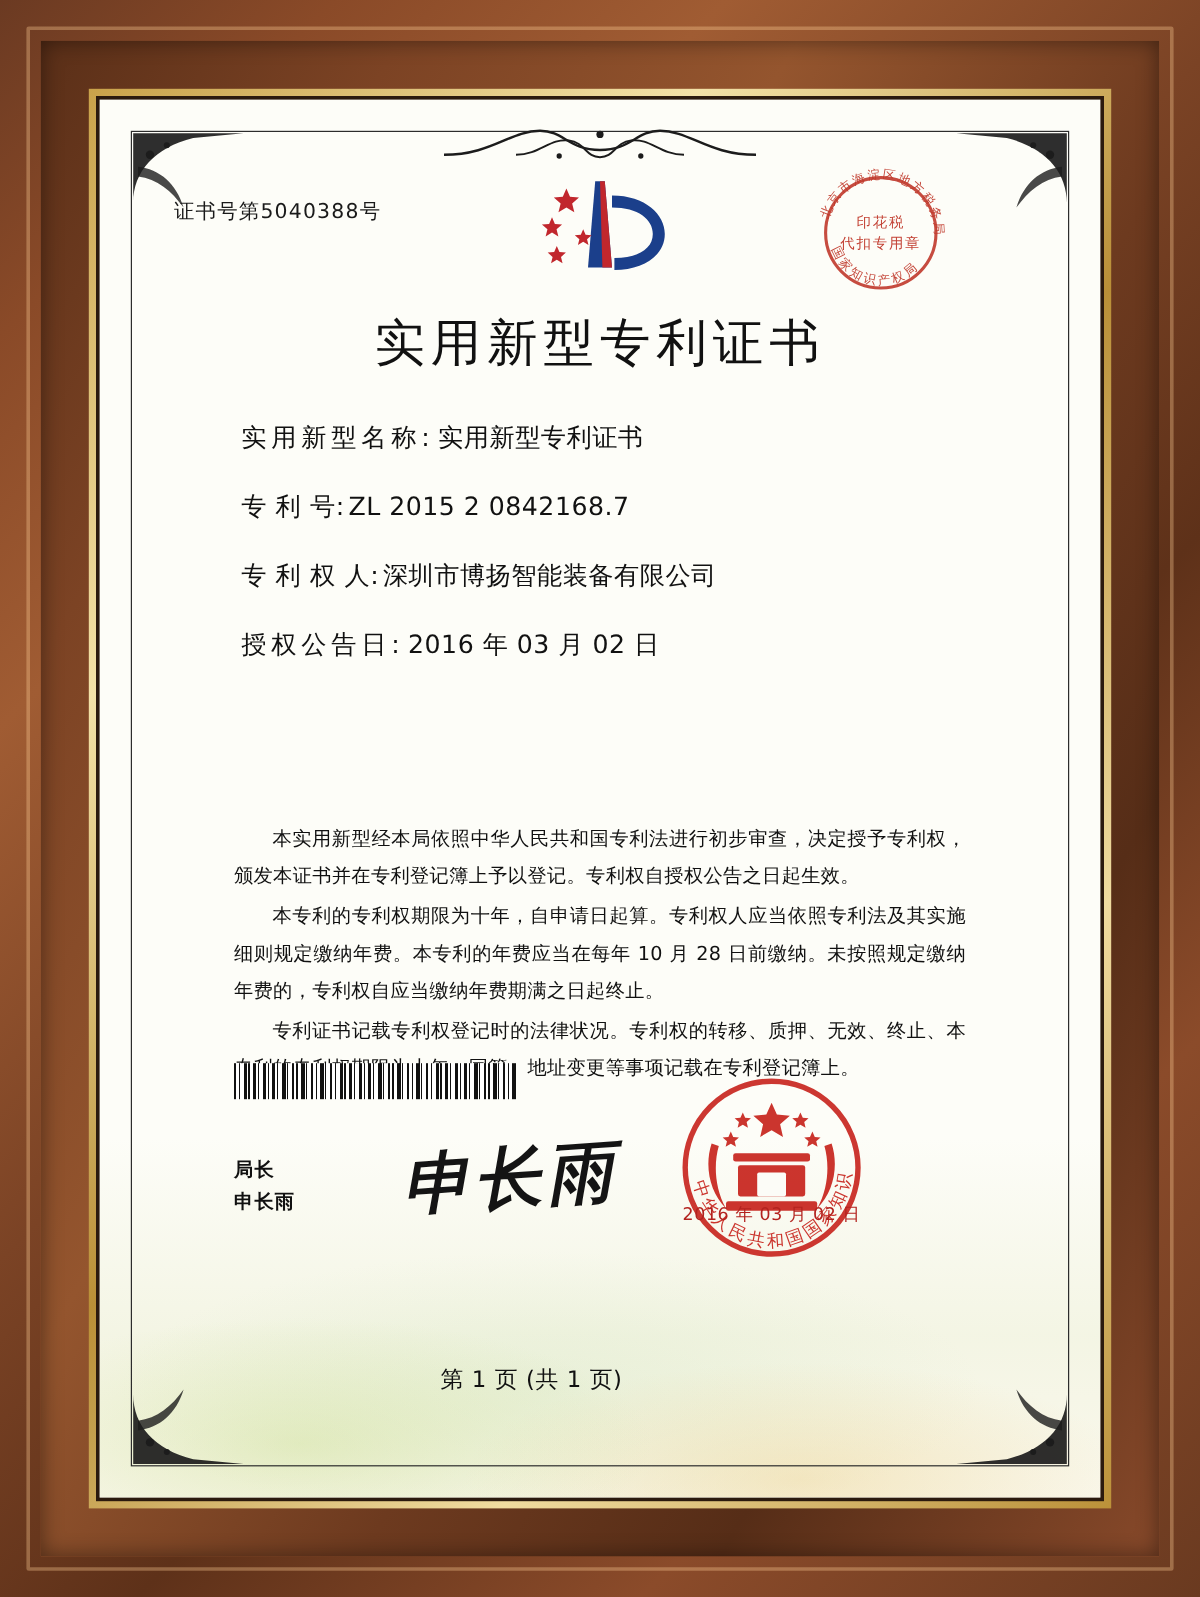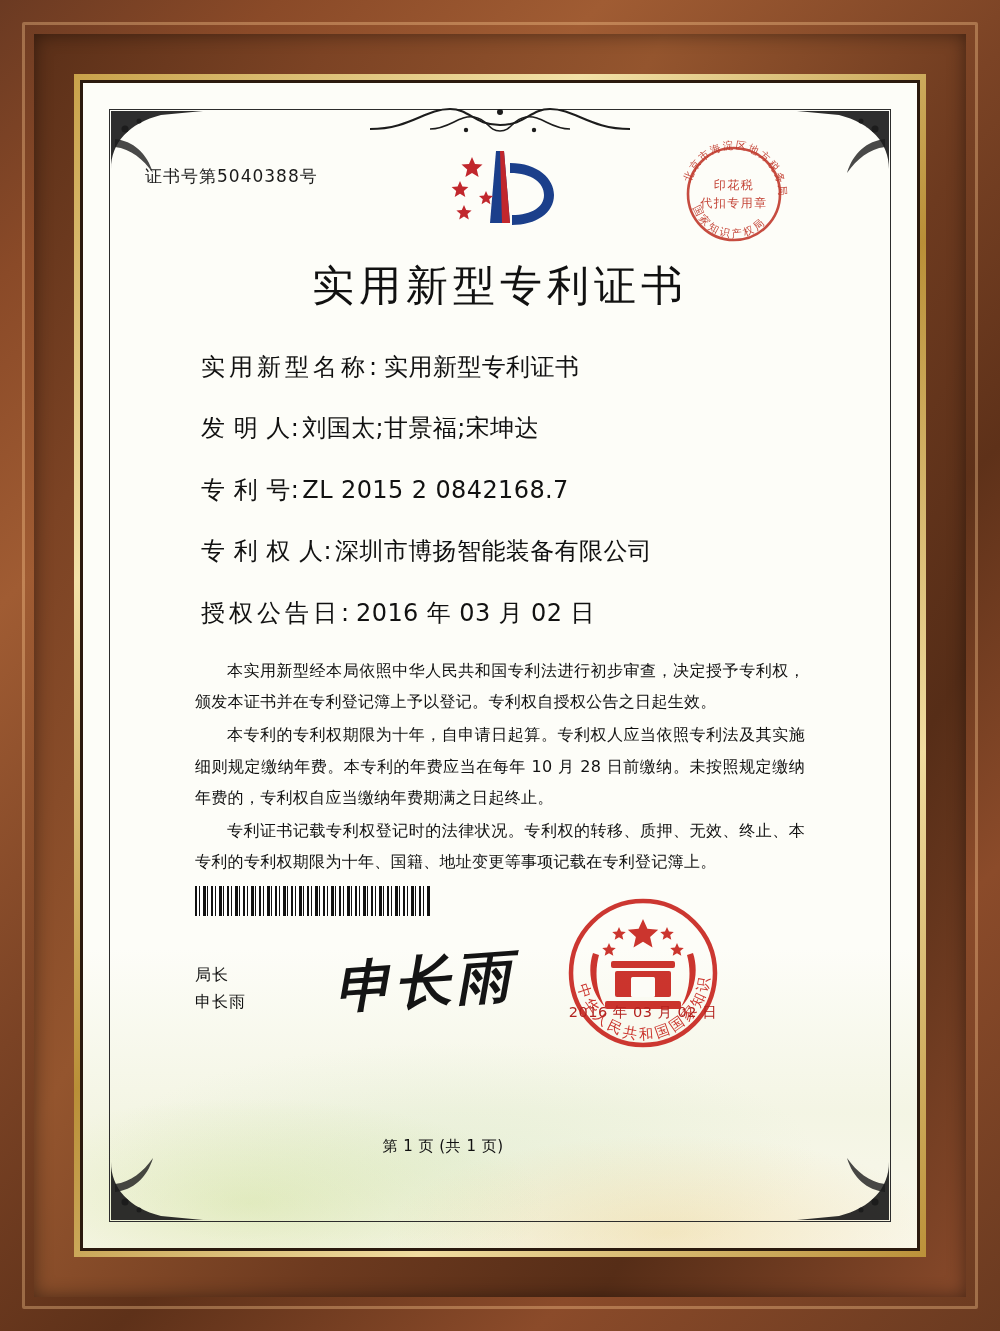--- a/index.html
+++ b/index.html
@@ -130,38 +130,38 @@
   .fields {
     position: absolute;
     left: 0; top: 268px;
     width: 834px;
   }
   .field-row {
     display: flex;
     align-items: baseline;
     padding: 0 0 0 118px;
     margin-bottom: 29px;
-    font-size: 24px;
+    font-size: 21px;
     color: #111;
     line-height: 1.35;
   }
   .field-label {
     white-space: nowrap;
     letter-spacing: 0.5px;
   }
   .field-value {
     margin-left: 3px;
     letter-spacing: 0.4px;
   }
   .field-label.sp4 { letter-spacing: 4px; }
 
   
   .body-text {
     position: absolute;
-    left: 112px; top: 572px;
+    left: 112px; top: 600px;
     width: 610px;
     font-size: 16px;
     color: #111;
     line-height: 1.95;
     text-align: justify;
   }
   .body-text p {
     margin: 0 0 2px 0;
     text-indent: 2em;
     letter-spacing: 0.3px;
@@ -181,20 +181,21 @@
   }
 
   
   .sig-label {
     position: absolute;
     left: 112px; top: 878px;
     font-size: 16px;
     color: #111;
     line-height: 1.7;
     letter-spacing: 1px;
+    font-weight: bold;
   }
   .sig-hand {
     position: absolute;
     left: 252px; top: 862px;
     font-size: 56px;
     color: #141414;
     font-family: "DejaVu Serif", serif;
     font-style: italic;
     font-weight: bold;
     transform: rotate(-4deg);
@@ -216,21 +217,21 @@
     font-size: 14.5px;
     color: #b3231f;
     letter-spacing: 0.5px;
   }
 
   .page-no {
     position: absolute;
     left: 0; top: 1054px;
     width: 720px;
     text-align: center;
-    font-size: 15px;
+    font-size: 19px;
     color: #111;
     letter-spacing: 0.5px;
   }
 
   
   .corner {
     position: absolute;
     width: 96px; height: 96px;
   }
   .corner.tl { left: 26px; top: 26px; }
@@ -321,24 +322,20 @@
       </svg>
 
       <div class="main-title">实用新型专利证书</div>
 
       <div class="fields">
         <div class="field-row">
           <span class="field-label sp4">实用新型名称:</span>
           <span class="field-value">实用新型专利证书</span>
         </div>
         <div class="field-row">
-          <span class="field-label">发  明  人:</span>
-          <span class="field-value">刘国太;甘景福;宋坤达</span>
-        </div>
-        <div class="field-row">
           <span class="field-label">专  利  号:</span>
           <span class="field-value">ZL 2015 2 0842168.7</span>
         </div>
         <div class="field-row">
           <span class="field-label">专 利 权 人:</span>
           <span class="field-value">深圳市博扬智能装备有限公司</span>
         </div>
         <div class="field-row">
           <span class="field-label sp4">授权公告日:</span>
           <span class="field-value">2016 年 03 月 02 日</span>

